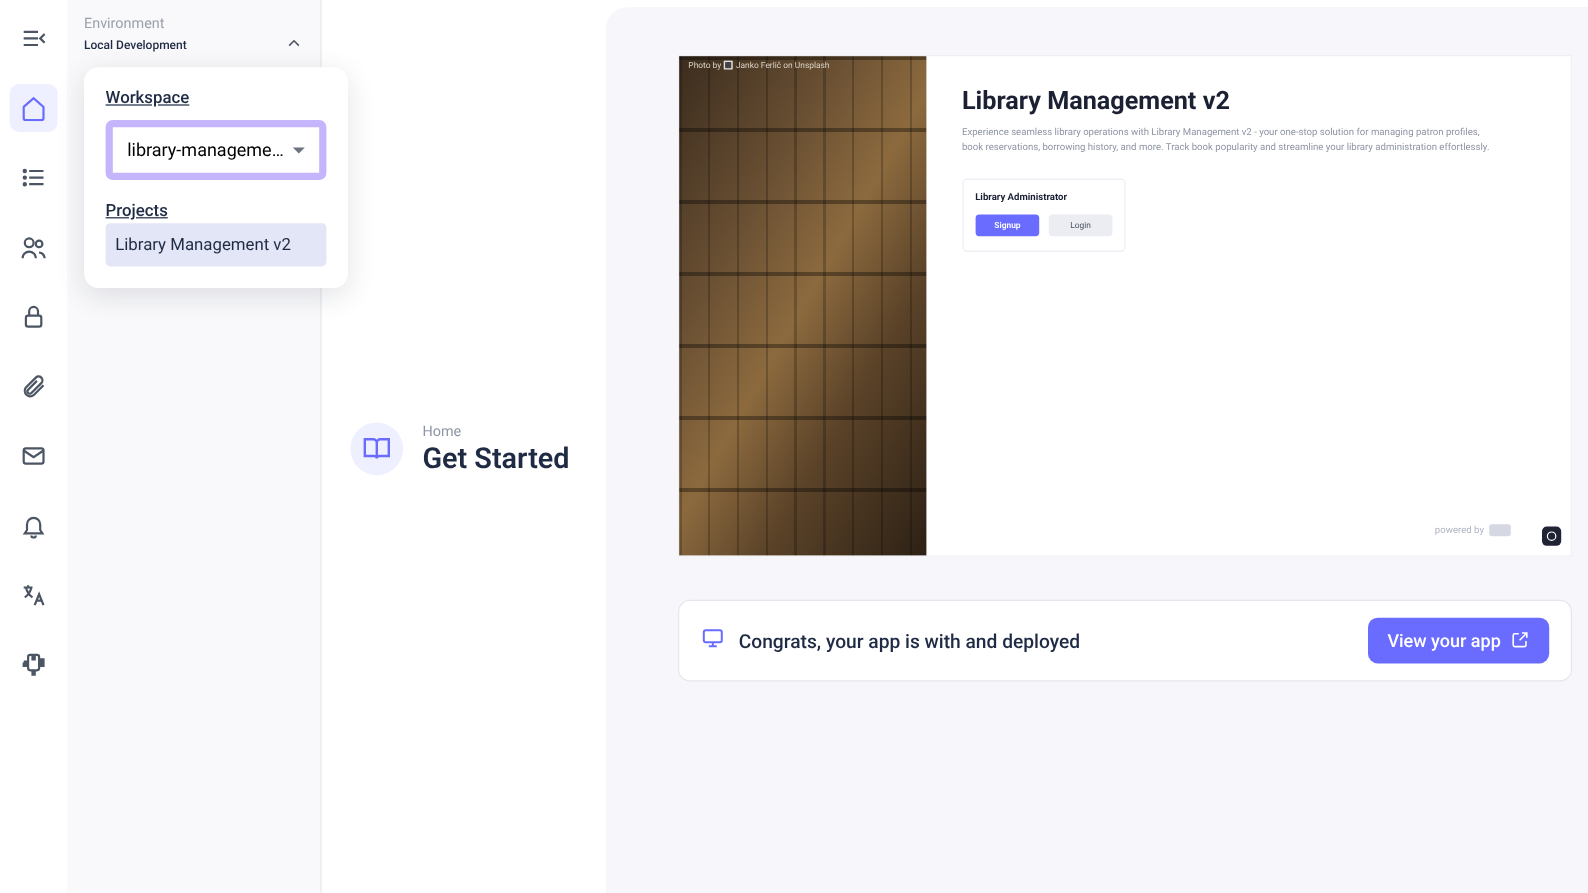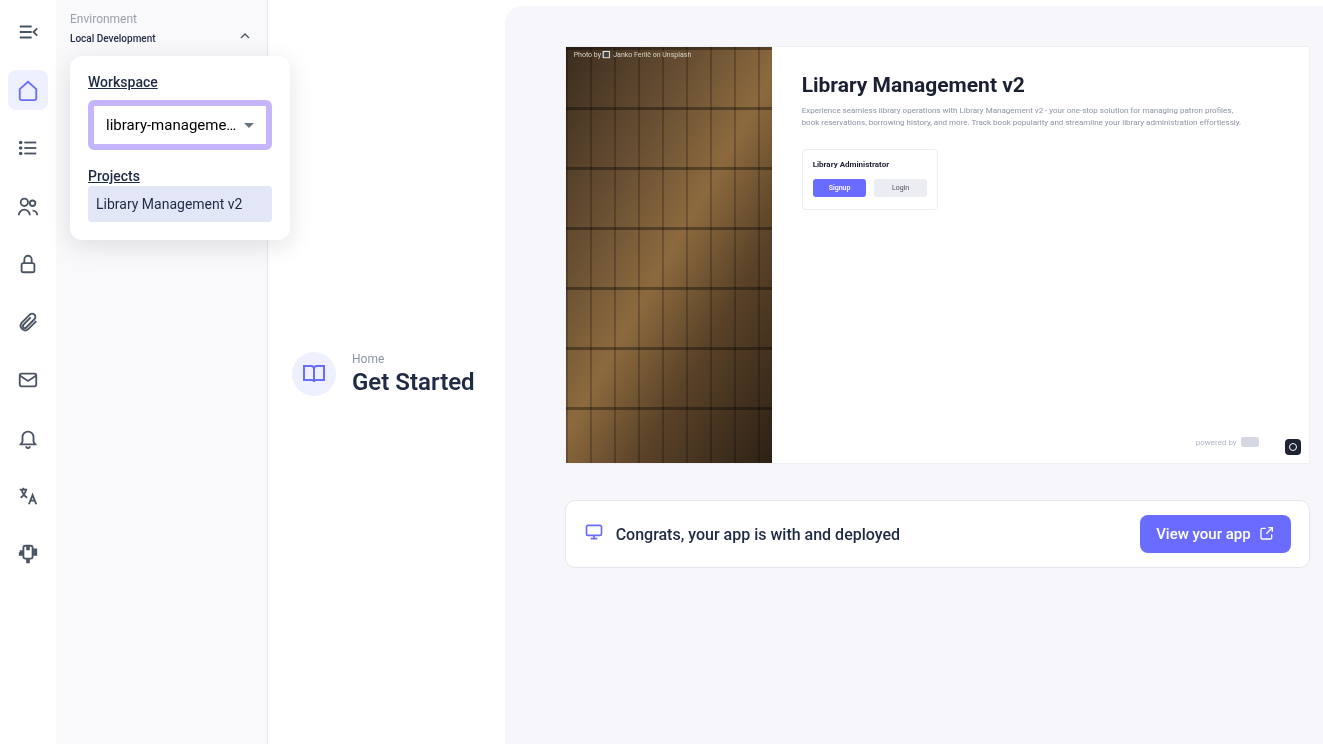--- a/index.html
+++ b/index.html
@@ -243,21 +243,21 @@
 }
 .mini-primary { background: #6a6cff; color: #fff; font-weight:600;}
 .mini-secondary { background: #ececf3; color: #4b5563; }
 .powered {
   position: absolute;
   bottom: 16px;
   right: 50px;
   font-size: 8px;
   color: #b0b5c4;
   display: flex;
-  align-items: center;
+  align-items: flex-start;
   gap: 4px;
 }
 .powered .box {
   width: 18px; height: 10px; background: #d5d8e3; border-radius: 2px;
 }
 .dark-square {
   position: absolute;
   right: 8px;
   bottom: 8px;
   width: 16px; height: 16px;

